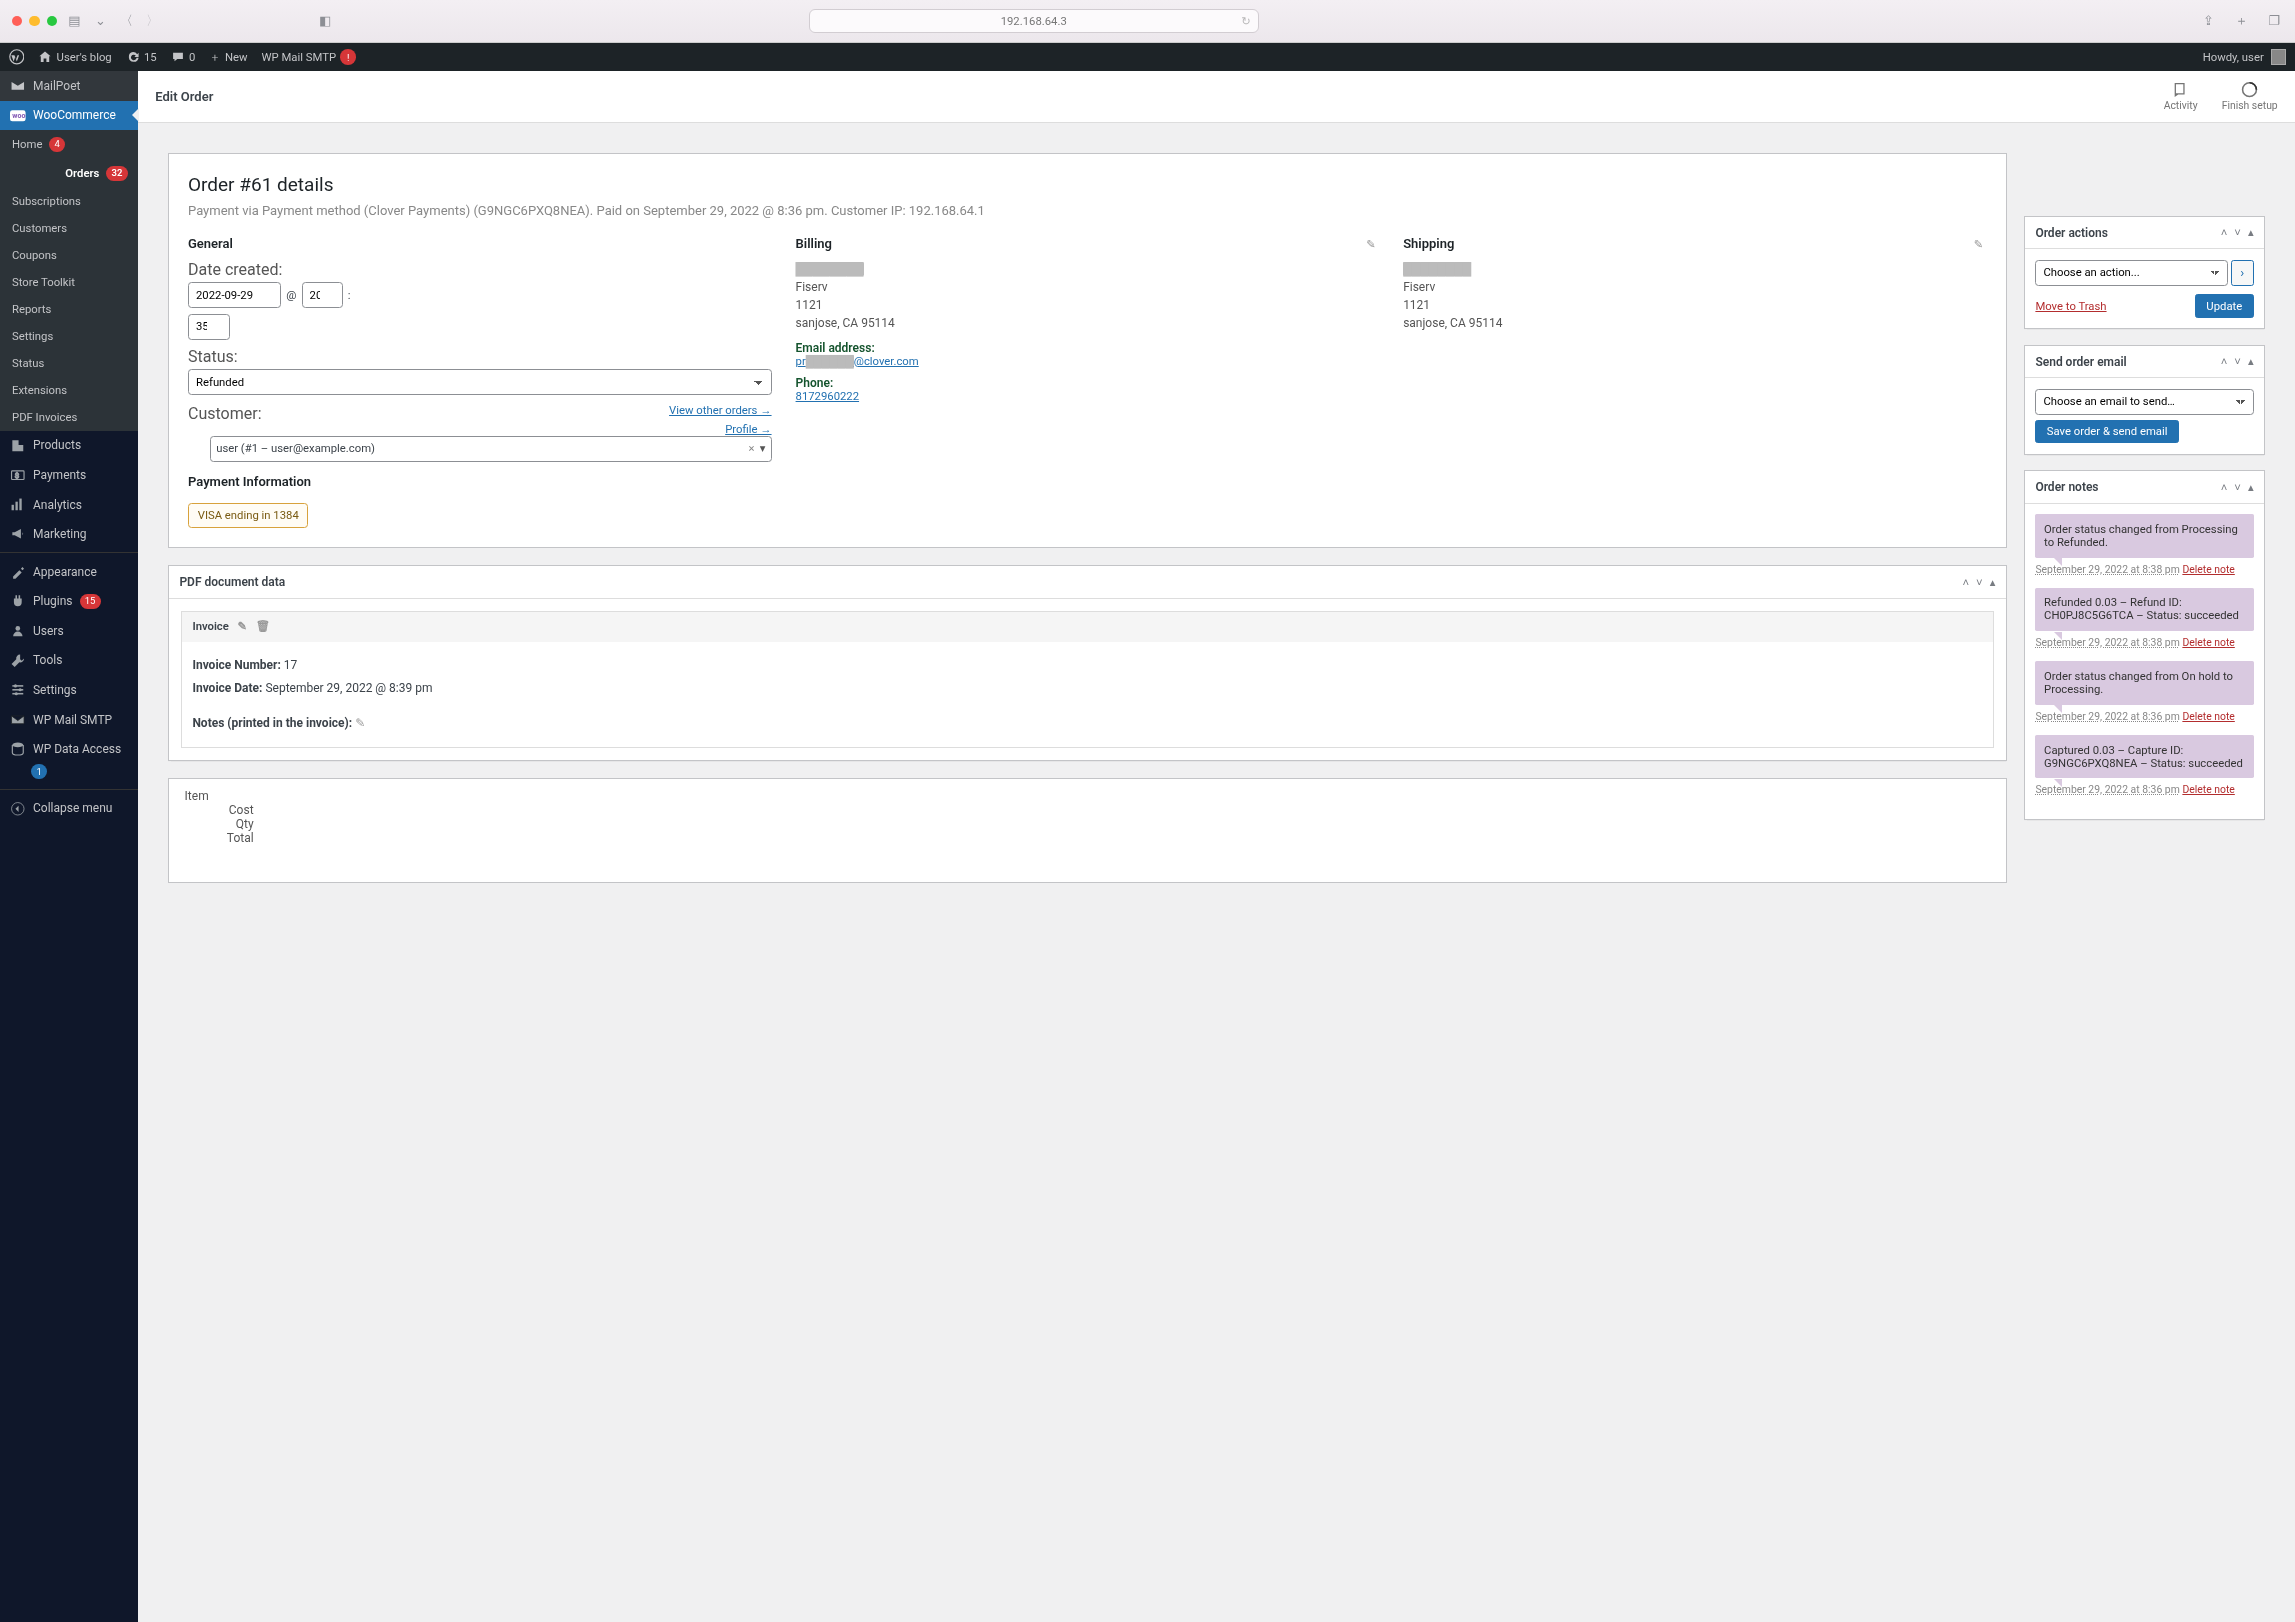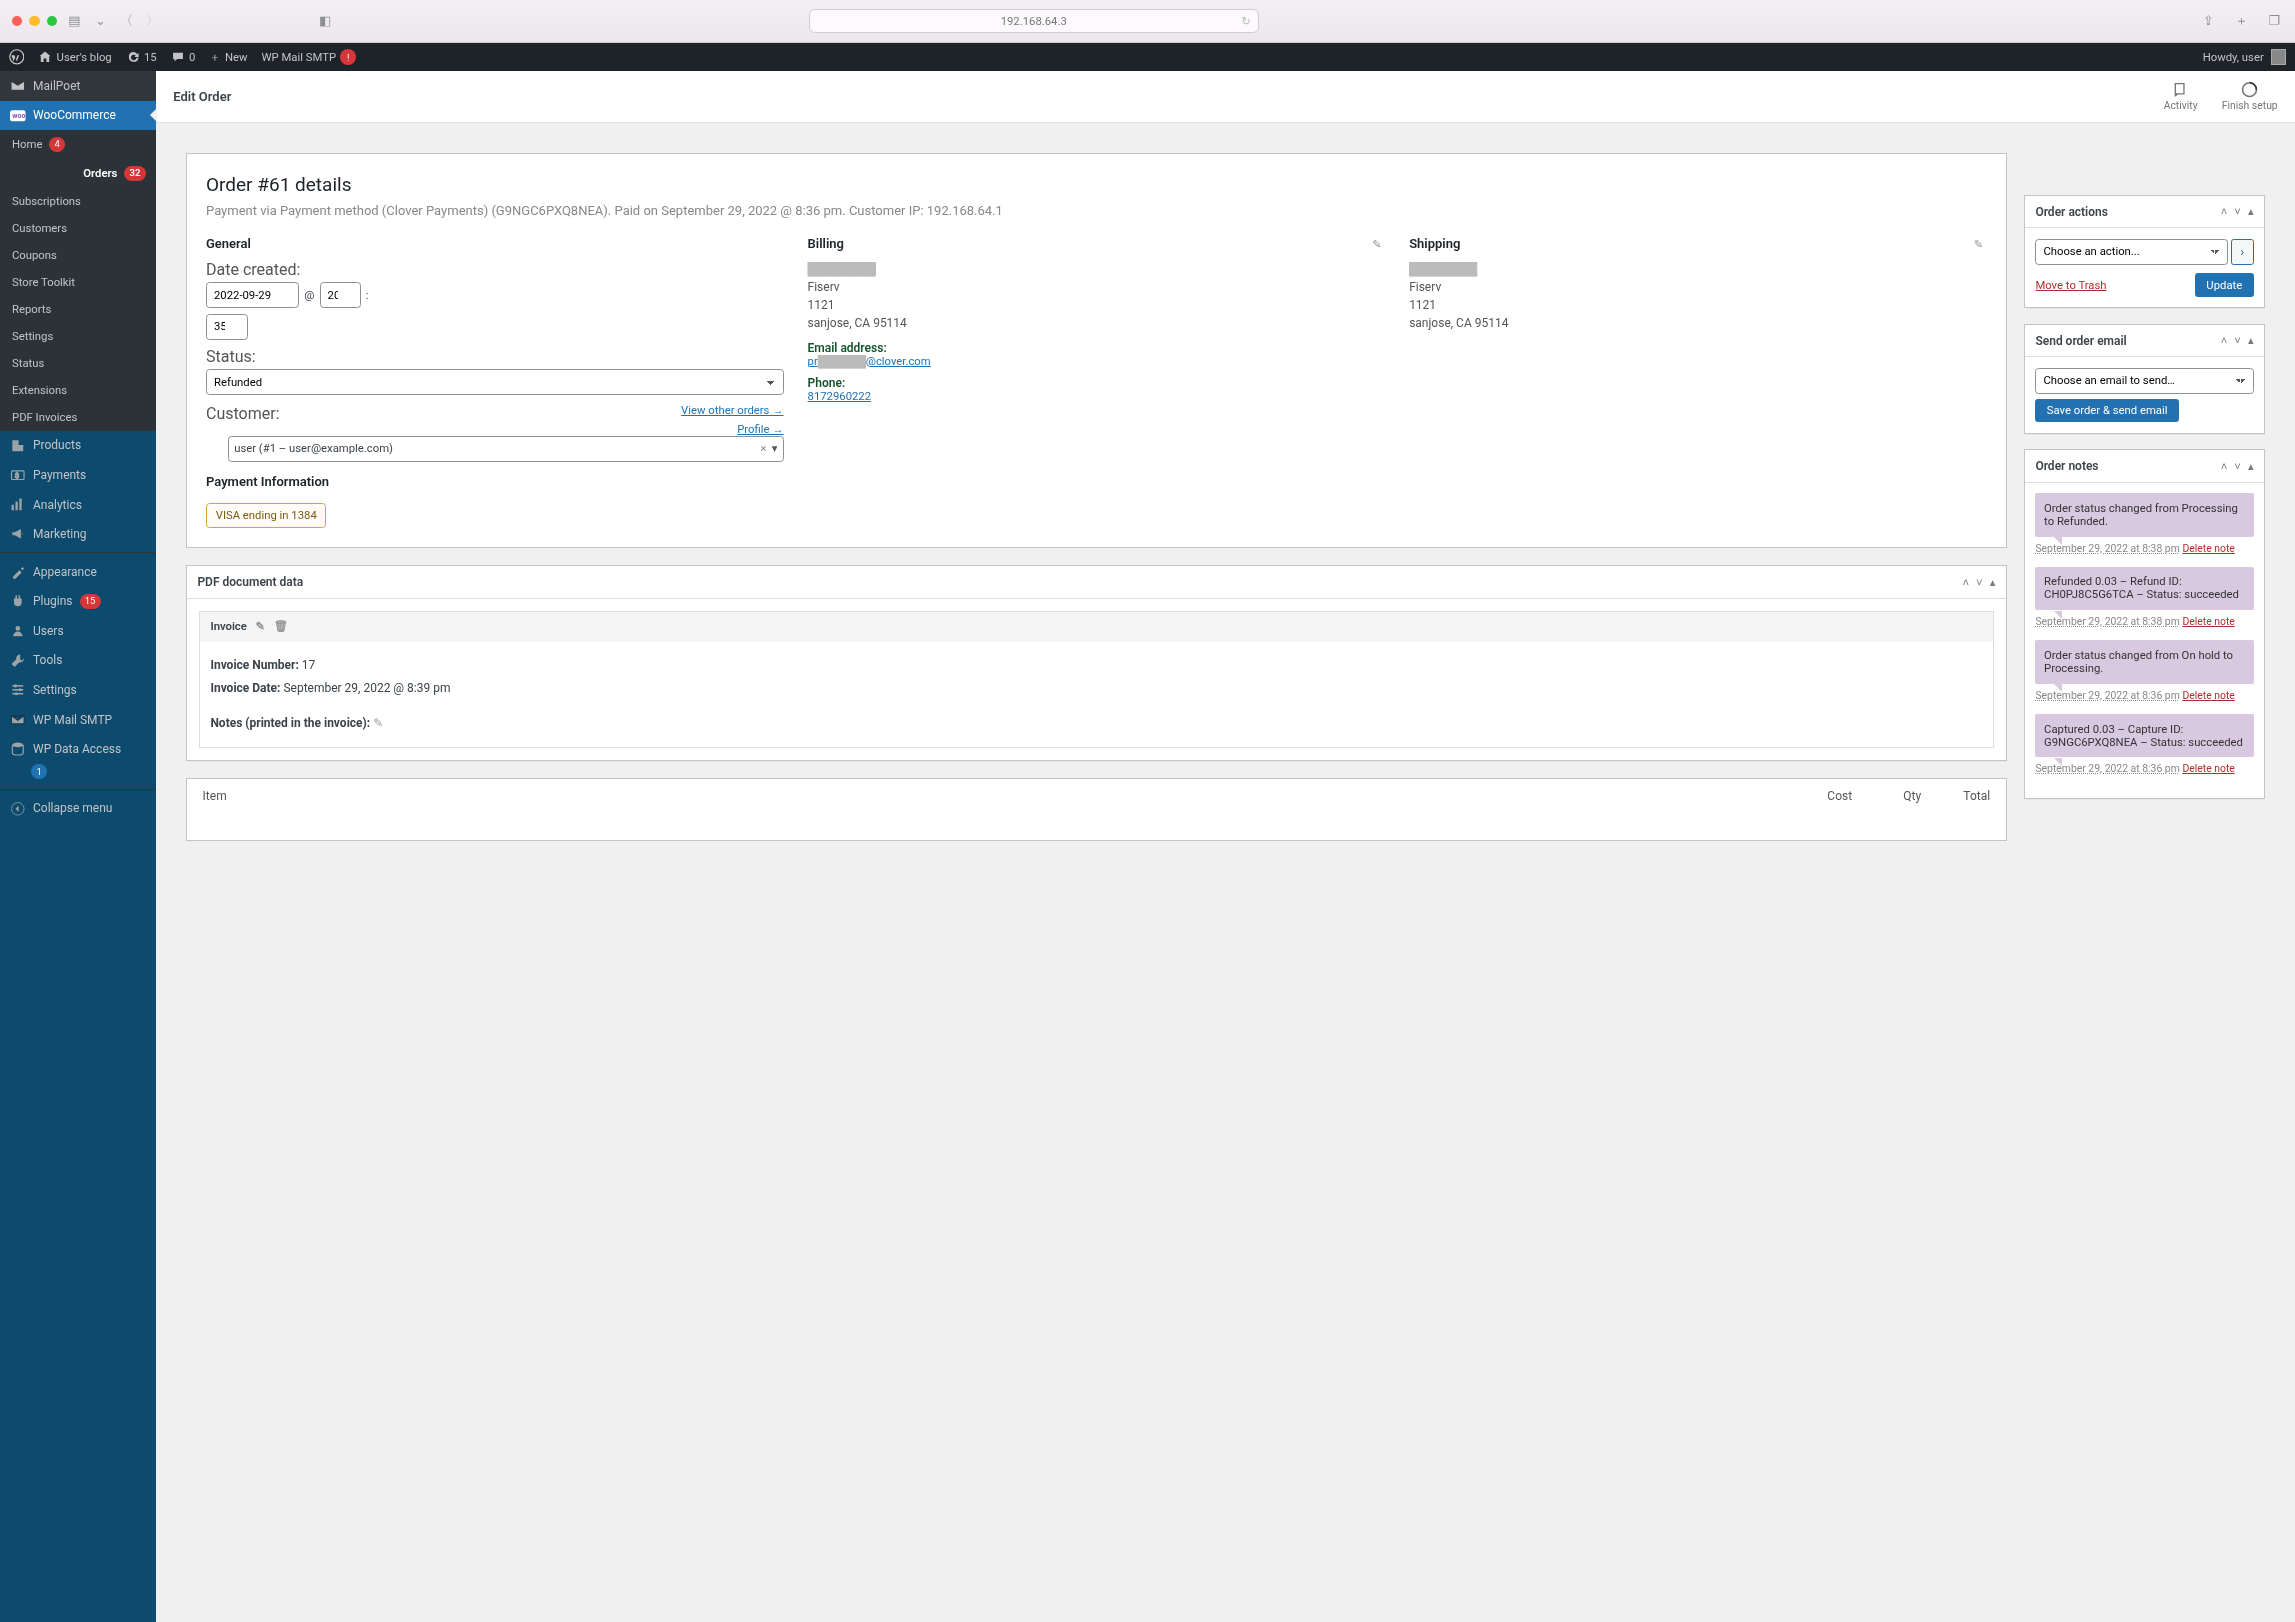--- a/index.html
+++ b/index.html
@@ -12,21 +12,21 @@
 .sidebar-icon { opacity:.55; }
 .url-bar { flex:1; max-width:450px; height:24px; background:#fcfafc; border:0.9px solid #d2cdd2; border-radius:6px; display:flex; align-items:center; justify-content:center; font-size:11.3px; color:#777; margin:0 auto; position:relative;}
 .url-refresh{position:absolute; right:7px; opacity:.5}
 .mac-right { margin-left:auto; display:flex; gap:15.6px; }
 .wp-admin-bar { height:28px; background:#1d2327; color:#c3c4c7; display:flex; align-items:center; padding:0 8.7px; font-size:11.3px; gap:14px; }
 .wp-admin-bar .ab-item { display:flex; align-items:center; gap:4.3px; color:#c3c4c7; }
 .wp-admin-bar .howdy { margin-left:auto; display:flex; align-items:center; gap:7px;}
 .avatar-sq { width:15.6px; height:15.6px; background:#888; border:0.9px solid #aaa;}
 .notif-dot { background:#d63638; color:#fff; border-radius:50%; width:15.6px; height:15.6px; display:inline-flex; align-items:center; justify-content:center; font-size:9.5px;}
 .layout { display:flex; min-height:calc(100vh - 71px); }
-.sidebar { width:156px; background:#0c4a6e; color:#c3c4c7; font-size:12px; }
+.sidebar { width:138px; background:#0f172a; color:#c3c4c7; font-size:12px; }
 .sidebar .item { padding:7px 10.4px; display:flex; align-items:center; gap:7px; cursor:pointer; }
 .sidebar .item svg { flex-shrink:0;}
 .sidebar .item.current { background:#2271b1; color:#fff; position:relative; }
 .sidebar .item.current::after { content:""; position:absolute; right:-0.9px; top:50%; transform:translateY(-50%); border:7px solid transparent; border-right-color:#f0f0f1;}
 .sidebar .sub { background:#2c3338; }
 .sidebar .sub .item { padding-left:12px; font-size:11.3px; }
 .sidebar .sub .item.curr { color:#fff; font-weight:600;justify-content:flex-end;}
 .badge-count { background:#d63638; color:#fff; border-radius:7.8px; padding:0 5.2px; font-size:9.5px; line-height:14.7px; height:14.7px; display:inline-flex; align-items:center;}
 .badge-blu { background:#2271b1; color:#fff; border-radius:7.8px; padding:0 5.2px; font-size:9.5px; height:14.7px; display:inline-flex; align-items:center;}
 .sep { height:0.9px; background:#333; margin:3.5px 0;}
@@ -59,21 +59,21 @@
 .pay-info { margin-top:12px;}
 .card-chip { display:inline-block; border:0.9px solid #d8a23c; background:#fffcf5; color:#7a5b13; padding:5.2px 8.7px; border-radius:3.5px; font-size:11.3px; margin-top:5.2px;}
 .addr-line { font-size:12px; color:#555; line-height:1.5;}
 .redact { background:#bbb; color:#bbb; border-radius:1.7px;}
 .sub-sec-label { font-weight:600; color:#14532d; font-size:12px; margin-top:8.7px;}
 .pdfbox .postbox-body { padding:12px;}
 .invoice-card { border:0.9px solid #ddd; }
 .inv-hdr { background:#f5f5f5; padding:8.7px 10.4px; display:flex; align-items:center; gap:8.7px; font-weight:600;}
 .inv-body { padding:12px 10.4px; font-size:12px; line-height:1.9;}
 .items-table { background:#fff; border:0.9px solid #c3c4c7;}
-.items-table .thead { display:flex; padding:10.4px 15.6px; color:#555; font-size:12px;}
+.items-table .thead { display:flex; padding:10.4px 15.6px; color:#555; font-size:12px;flex-direction:column;}
 .items-table .thead .c-item{flex:1}
 .items-table .thead .c-cost,.items-table .thead .c-qty,.items-table .thead .c-total{width:69px; text-align:right;}
 .side-col .postbox-body select { width:100%;}
 .btn-primary { background:#2271b1; color:#fff; border:0.9px solid #2271b1; border-radius:2.6px; padding:4.3px 10.4px; font-size:11.3px; cursor:pointer;}
 .btn-sq { border:0.9px solid #2271b1; color:#2271b1; background:#f6f7f7; border-radius:2.6px; width:22.5px; height:26px; display:inline-flex; align-items:center; justify-content:center;}
 .trash-link { color:#b32d2e; text-decoration:underline;}
 .actions-row { display:flex; justify-content:space-between; align-items:center; margin-top:8.7px;}
 .note { background:#d9c9e0; border-radius:1.7px; padding:8.7px; font-size:11.3px; color:#333; position:relative; margin-bottom:5.2px;}
 .note::after { content:""; position:absolute; bottom:-8.7px; left:19px; border:8.7px solid transparent; border-top-color:#d9c9e0; border-right:0; border-bottom:0; width:0; height:0;}
 .note-meta { font-size:10.4px; color:#888; margin:1.7px 0 12px; }

